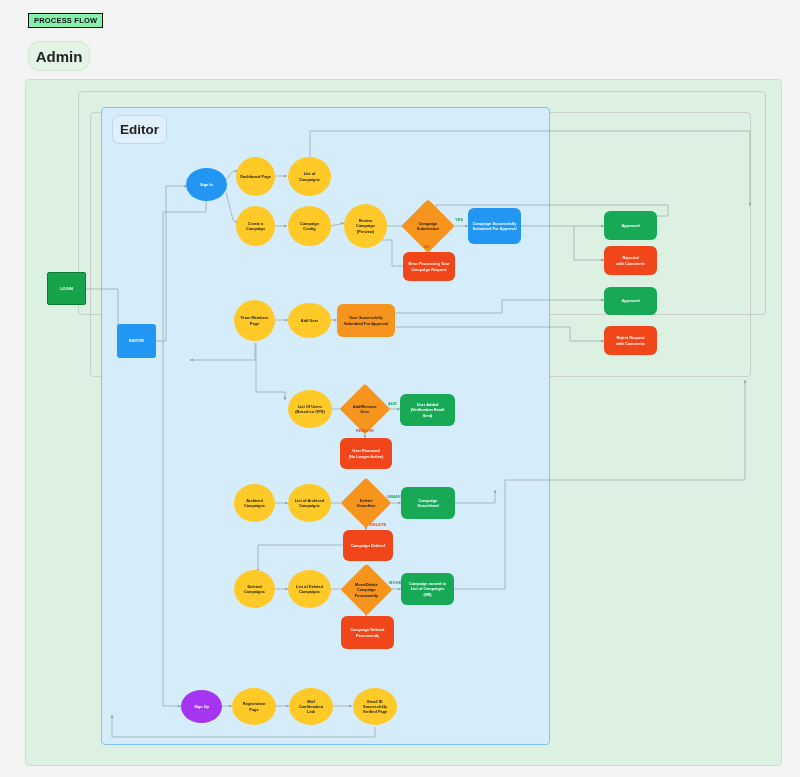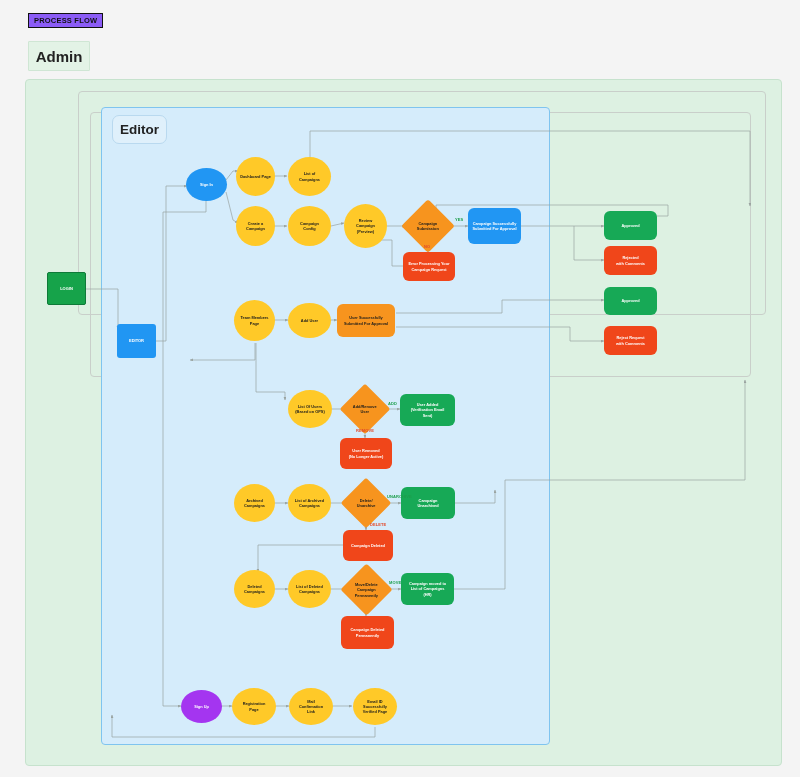--- a/index.html
+++ b/index.html
@@ -8,29 +8,29 @@
     width: 800px; height: 777px;
     background: #f4f4f4;
     font-family: "Liberation Sans", sans-serif;
     overflow: hidden;
   }
   #root { position: relative; width: 800px; height: 777px; }
 
   
   .badge-process {
     position: absolute; left: 28px; top: 13px;
-    background: #8b5cf6; border: 1.5px solid #111;
+    background: #86efac; border: 1.5px solid #111;
     padding: 3px 5px 2px 5px;
     font-size: 7.5px; font-weight: 700; letter-spacing: .2px;
     color: #111; line-height: 1;
   }
   .title-chip {
     position: absolute; left: 28px; top: 41px;
     width: 62px; height: 30px;
-    background: #e3f3e6; border: 1px solid #cfe6d4; border-radius: 1px;
+    background: #e3f3e6; border: 1px solid #cfe6d4; border-radius: 11px;
     display: flex; align-items: center; justify-content: center;
     font-size: 15px; font-weight: 700; color: #222;
   }
   .editor-chip {
     position: absolute; left: 112px; top: 115px;
     width: 55px; height: 29px;
     background: #dff0fb; border: 1px solid #b9d9ef; border-radius: 7px;
     display: flex; align-items: center; justify-content: center;
     font-size: 13.5px; font-weight: 700; color: #222;
     z-index: 6;

